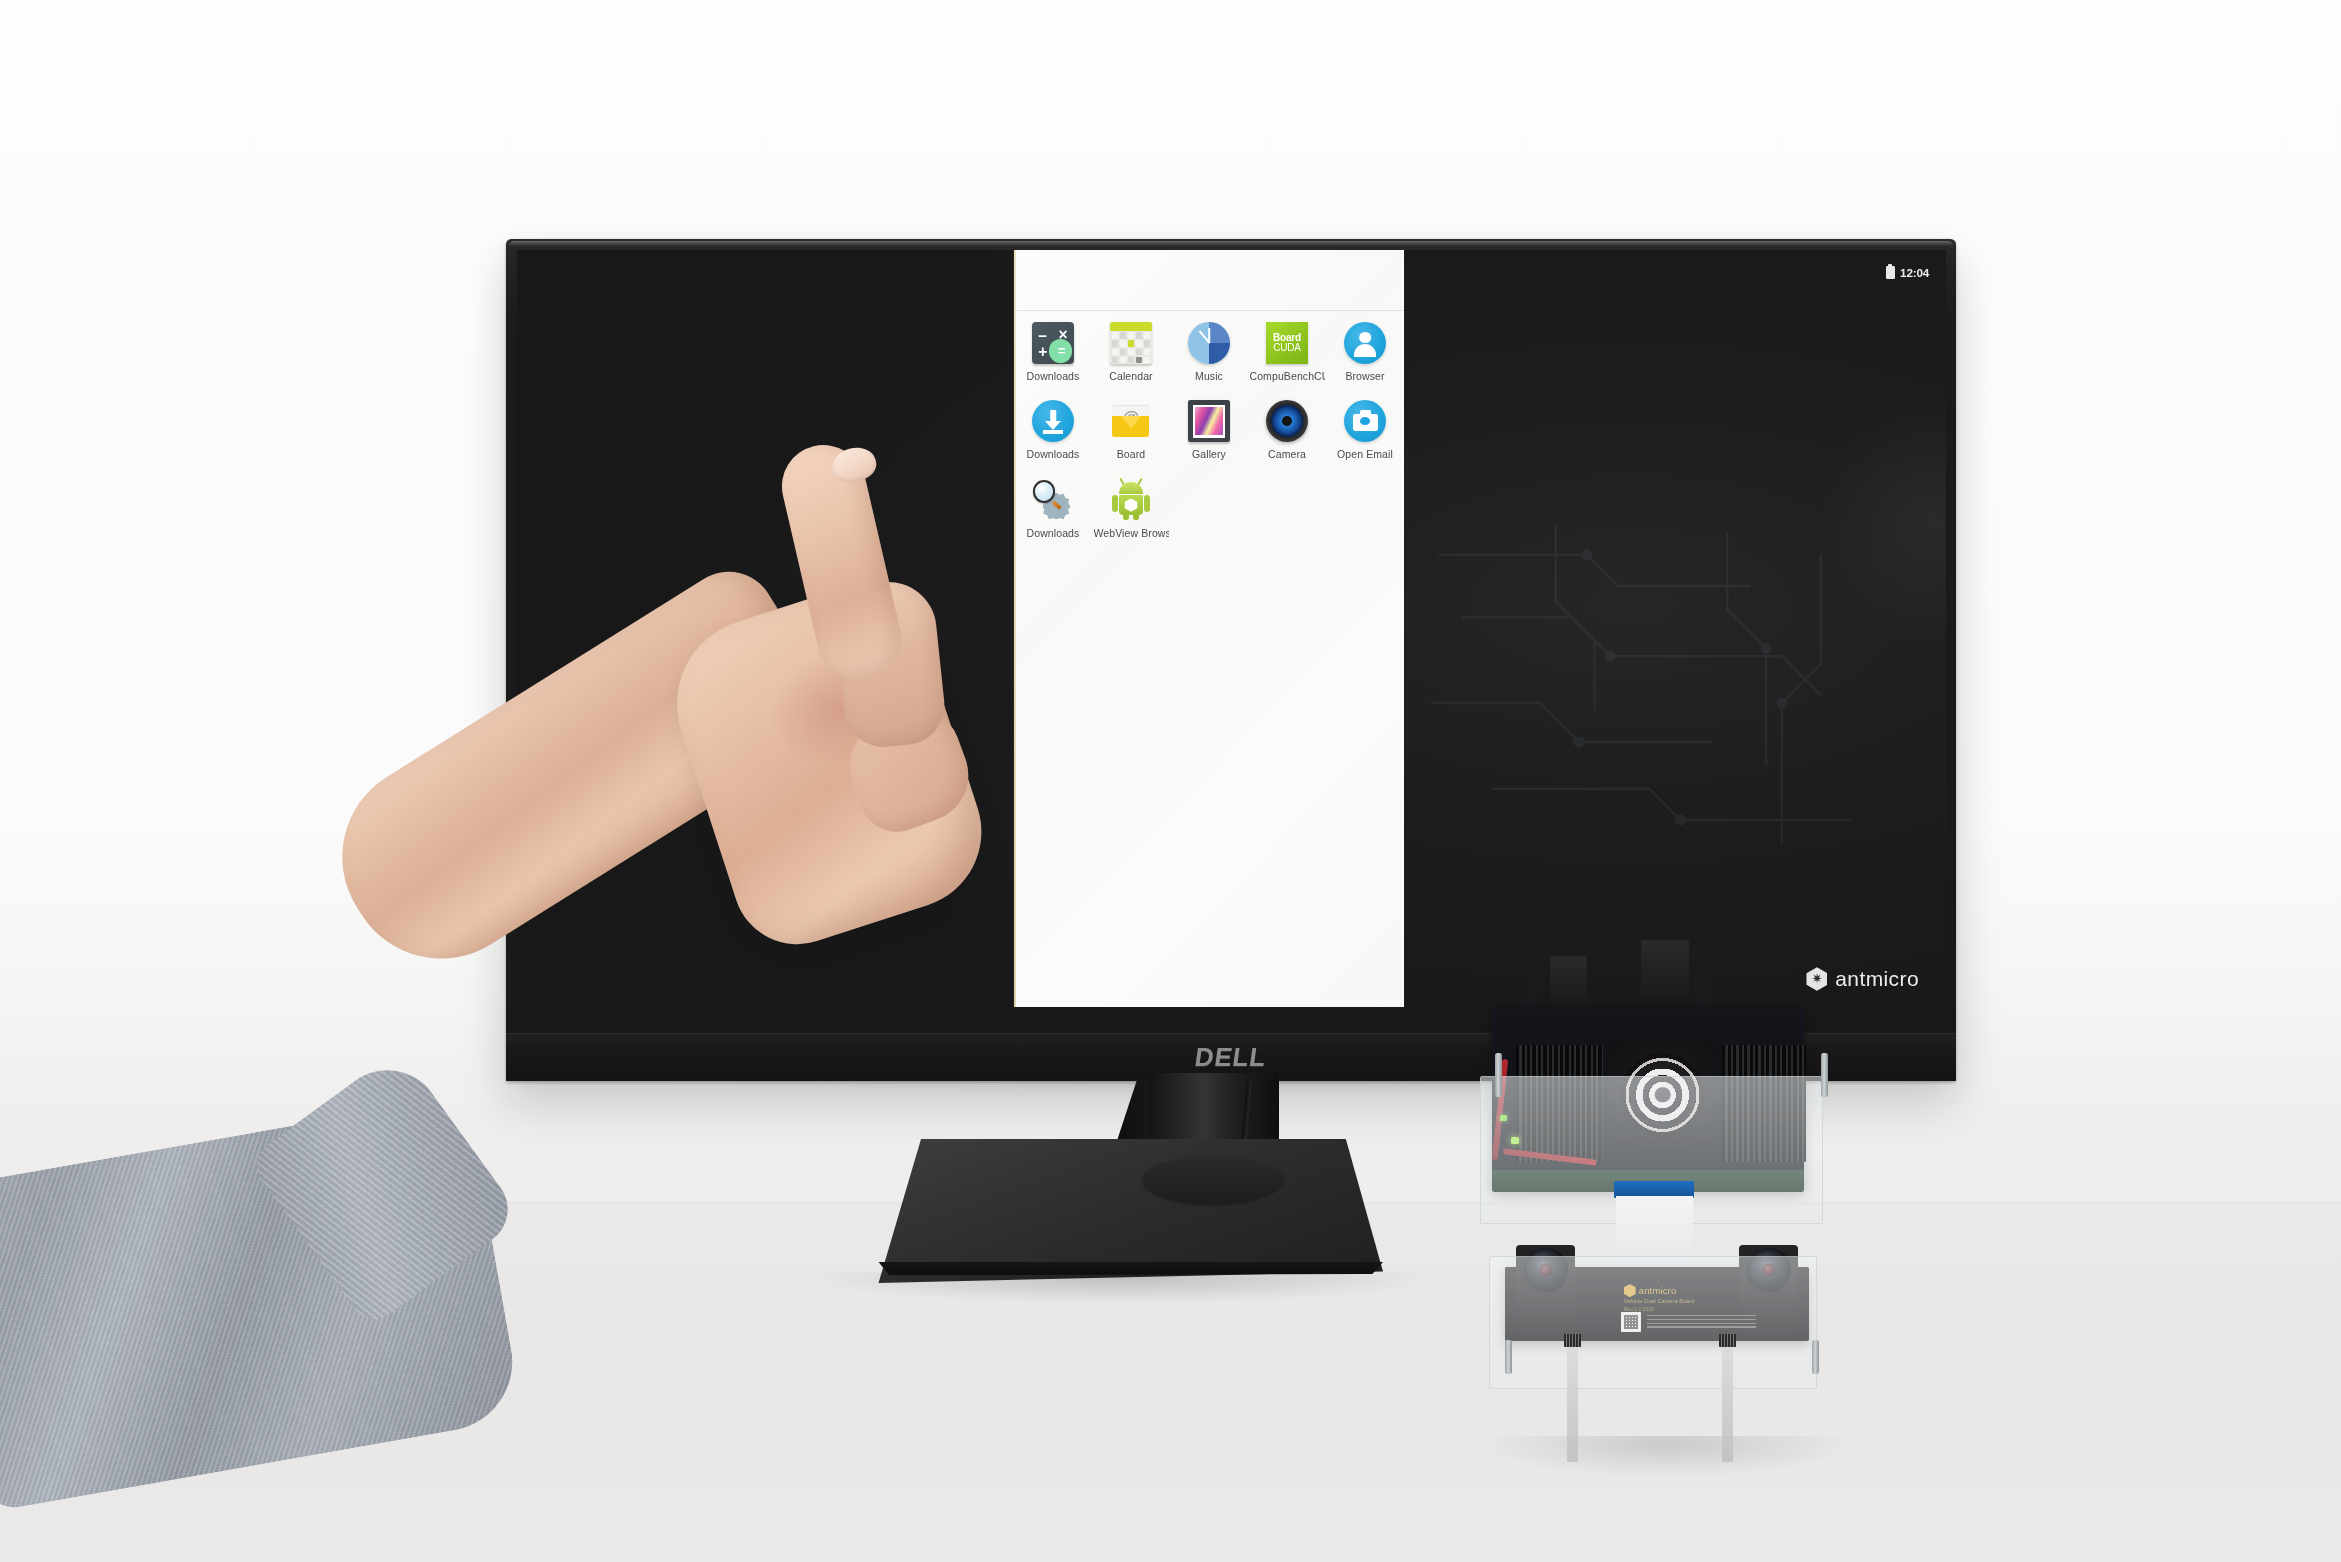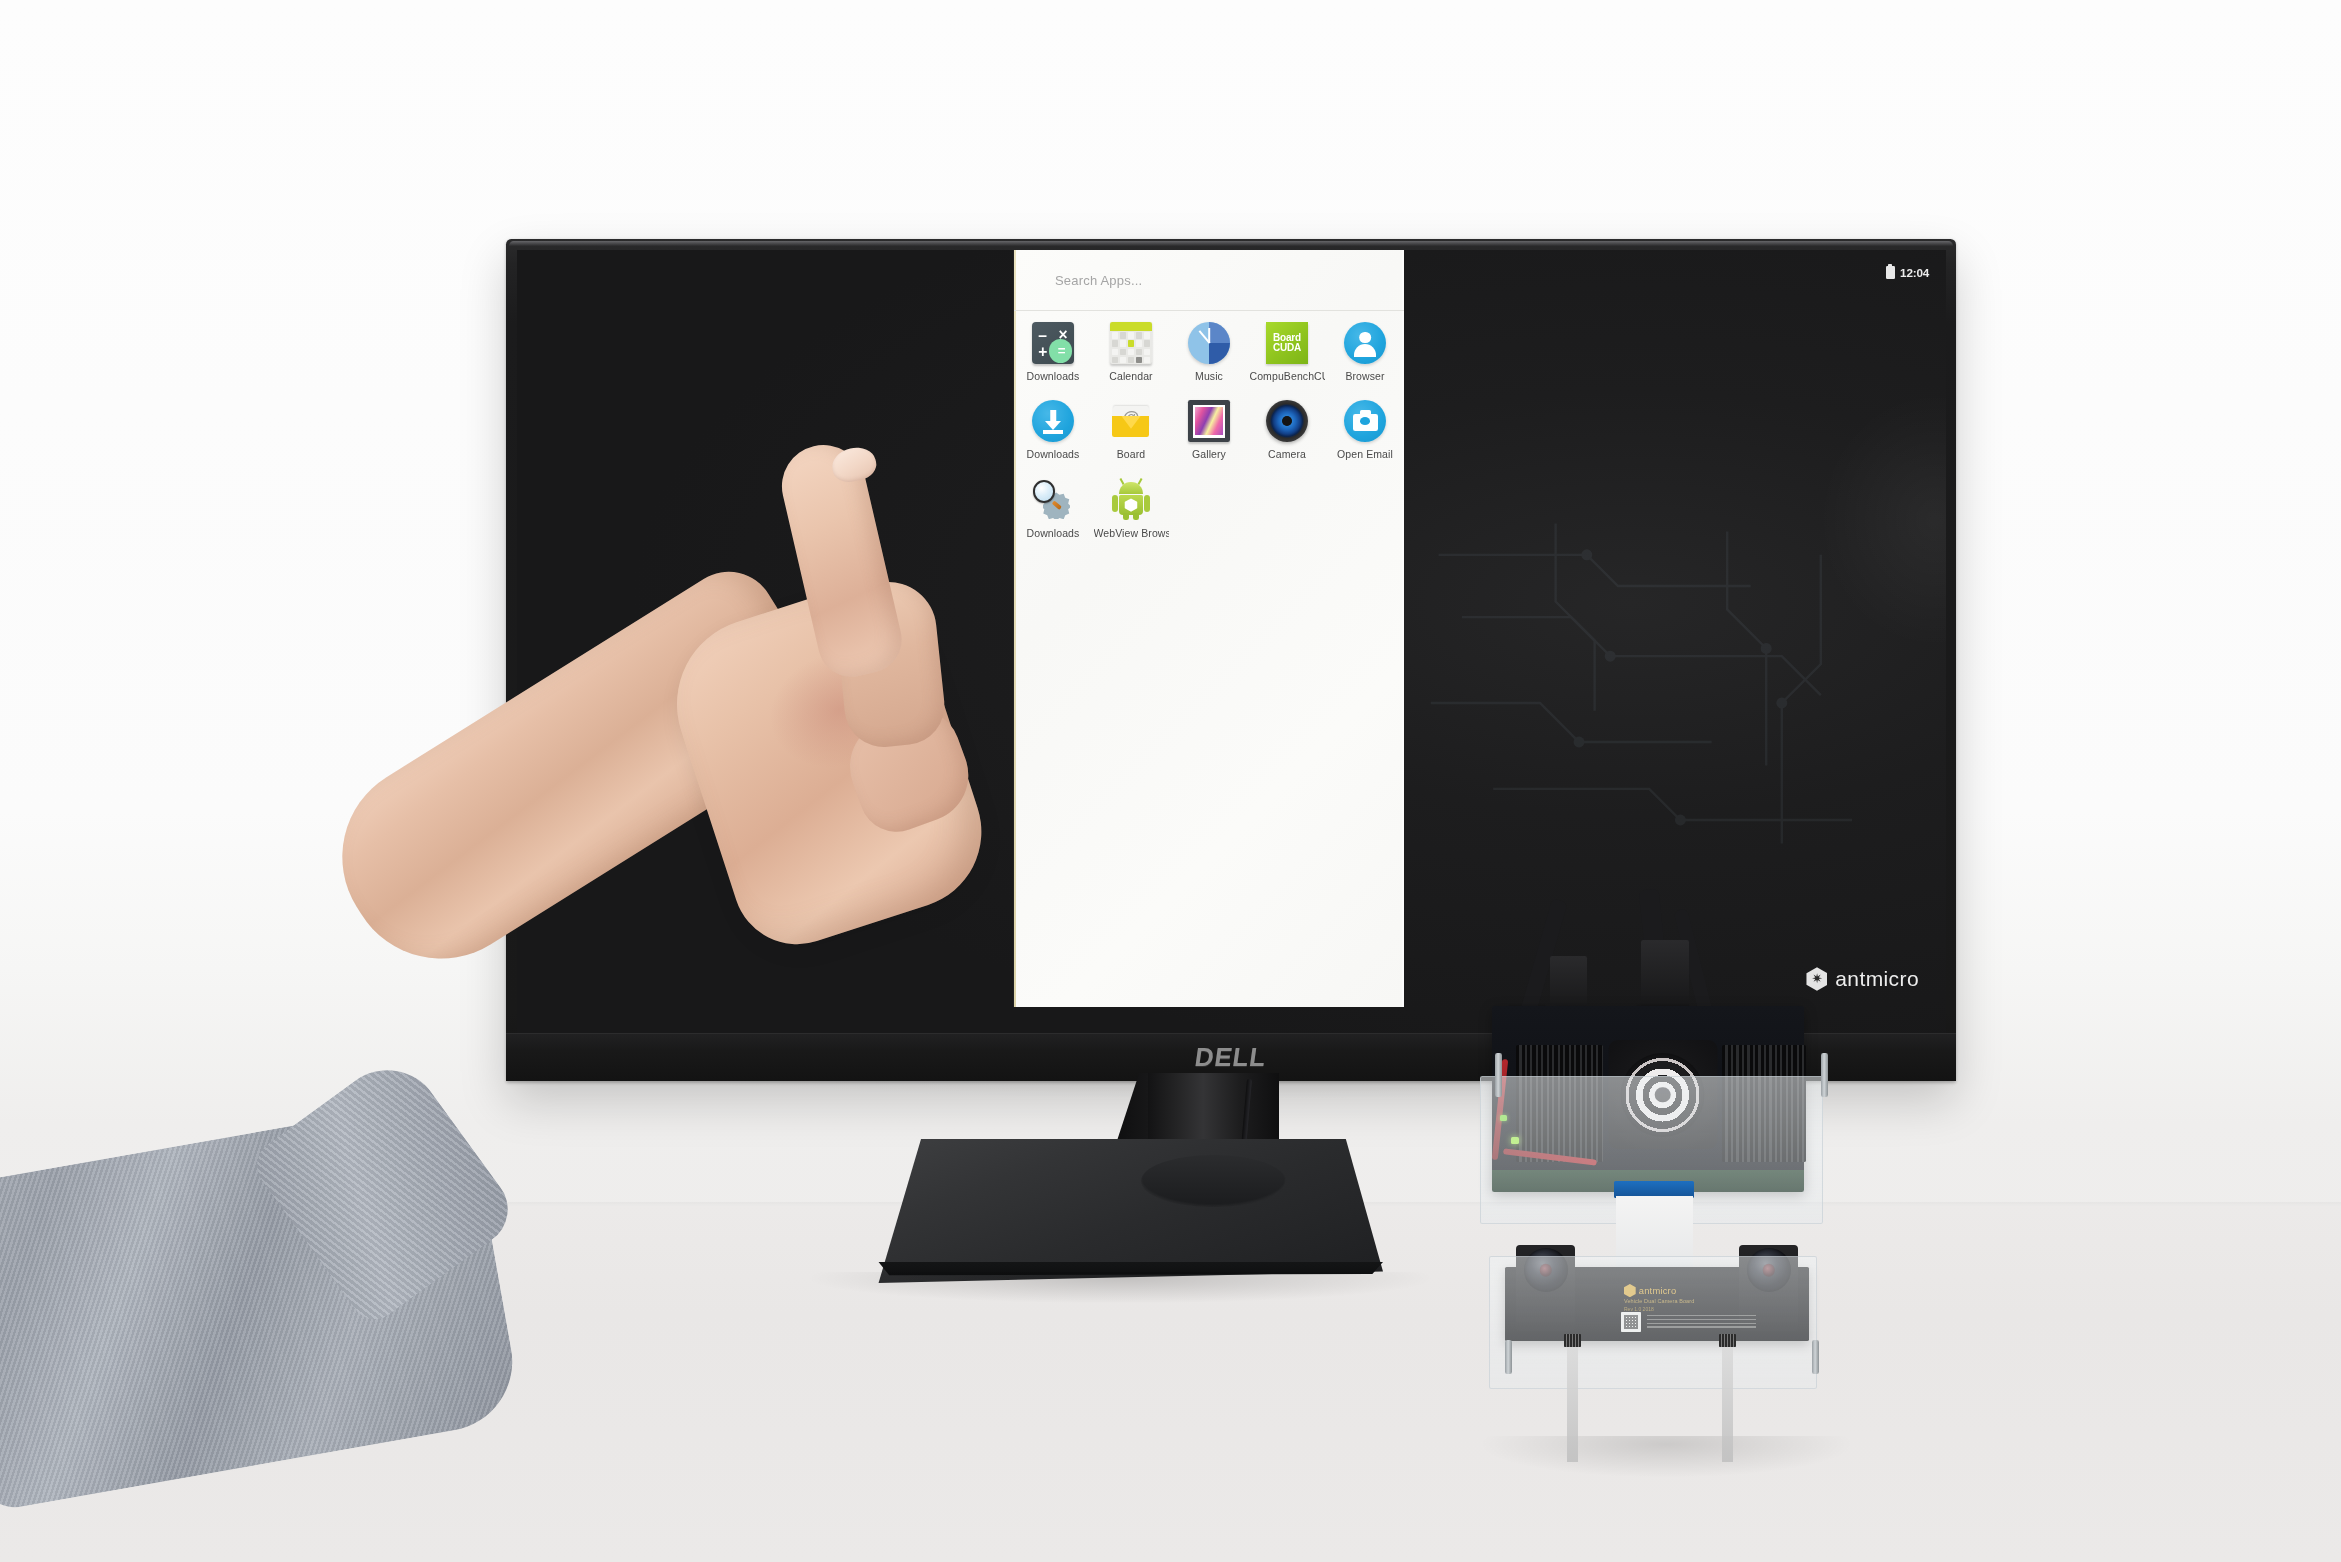--- a/index.html
+++ b/index.html
@@ -101,21 +101,21 @@
     background:#2f5ca8; }
   .ic-clock .hand-v { position:absolute; left:50%; top:6.2px; width:1.6px; height:15px;
     background:#fff; transform:translateX(-50%); }
   .ic-clock .hand-d { position:absolute; left:50%; top:50%; width:1.6px; height:15.6px;
     background:#fff; transform-origin: top center; transform:rotate(140deg); }
 
   .ic-compubench { background:linear-gradient(140deg,#a8d92c 0%,#8fc41e 55%,#7db517 100%);
     box-shadow:0 1.6px 2.3px rgba(0,0,0,0.2); display:flex; flex-direction:column;
     align-items:center; justify-content:center; line-height:1.0; }
   .ic-compubench b { color:#fff; font-size:10px; font-weight:bold; letter-spacing:-0.2px; }
-  .ic-compubench span { color:#fff; font-size:10px; font-weight:bold; letter-spacing:-0.2px; }
+  .ic-compubench span { color:#fff; font-size:10px; font-weight:normal; letter-spacing:-0.2px; }
 
   .ic-round-blue { border-radius:50%; background:radial-gradient(circle at 38% 32%,#46b8e8,#1fa4dd 60%,#1a96cd 100%);
     box-shadow:0 1.6px 3.1px rgba(0,0,0,0.16); }
   .ic-contacts .head { position:absolute; left:50%; top:9.4px; width:11.7px; height:11.7px;
     border-radius:50%; background:#fff; transform:translateX(-50%); }
   .ic-contacts .body { position:absolute; left:50%; top:22px; width:22px; height:12.5px;
     border-radius:11px 11px 0 0; background:#fff; transform:translateX(-50%); }
 
   .ic-downloads .stem { position:absolute; left:50%; top:10px; width:5.5px; height:12.5px;
     background:#fff; transform:translateX(-50%); }
@@ -423,23 +423,20 @@
 
       <div id="status-bar">
         <div id="battery-icon"></div>
         <div id="clock-text">12:04</div>
       </div>
 
       <div id="app-drawer">
         <div id="drawer-edge-warm"></div>
         <div id="drawer-edge-right"></div>
 
-        <div id="search-bar">
-          <span id="search-input-text">Search Apps...</span>
-        </div>
         <div id="search-divider"></div>
 
         <div id="app-grid">
 
           <div class="app-cell">
             <div class="app-icon ic-calculator">
               <span class="k minus">–</span>
                 <span class="k times">×</span>
               <span class="k plus">+</span>
                 <span class="eqdot"></span>

